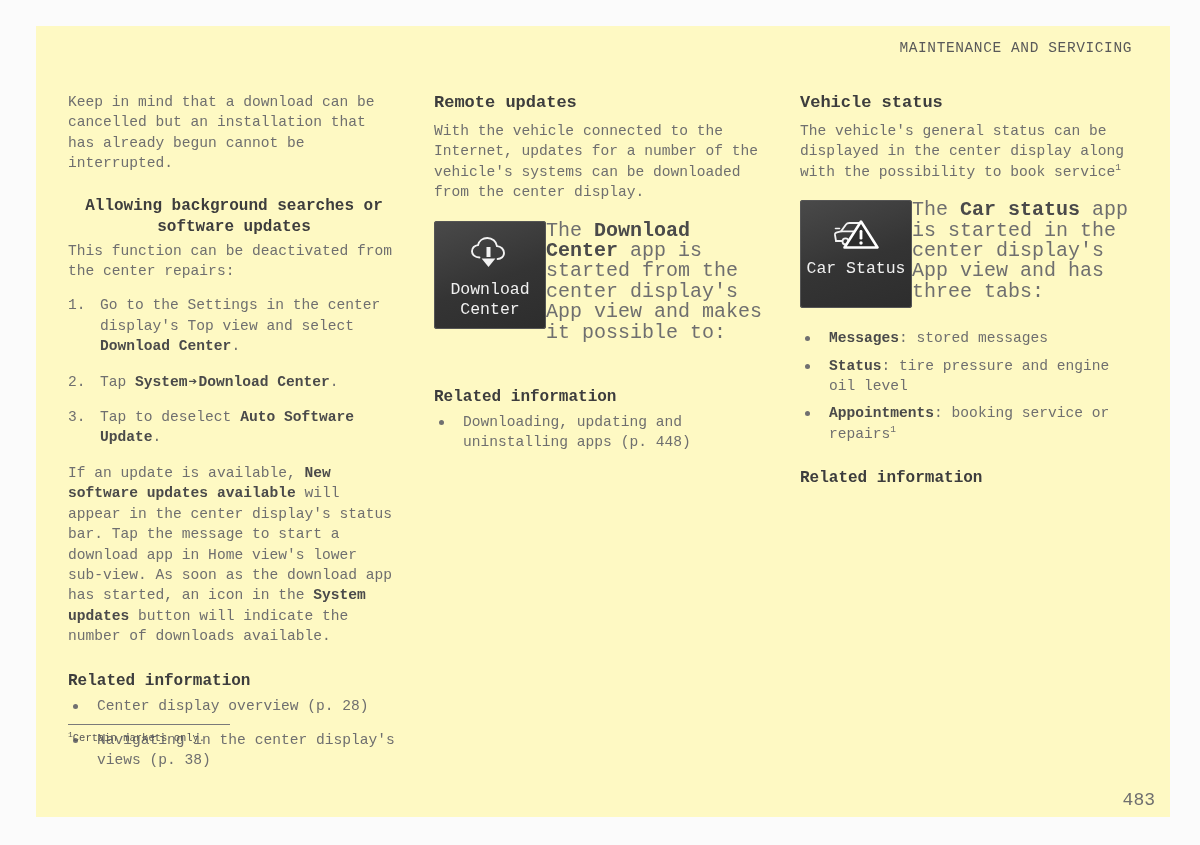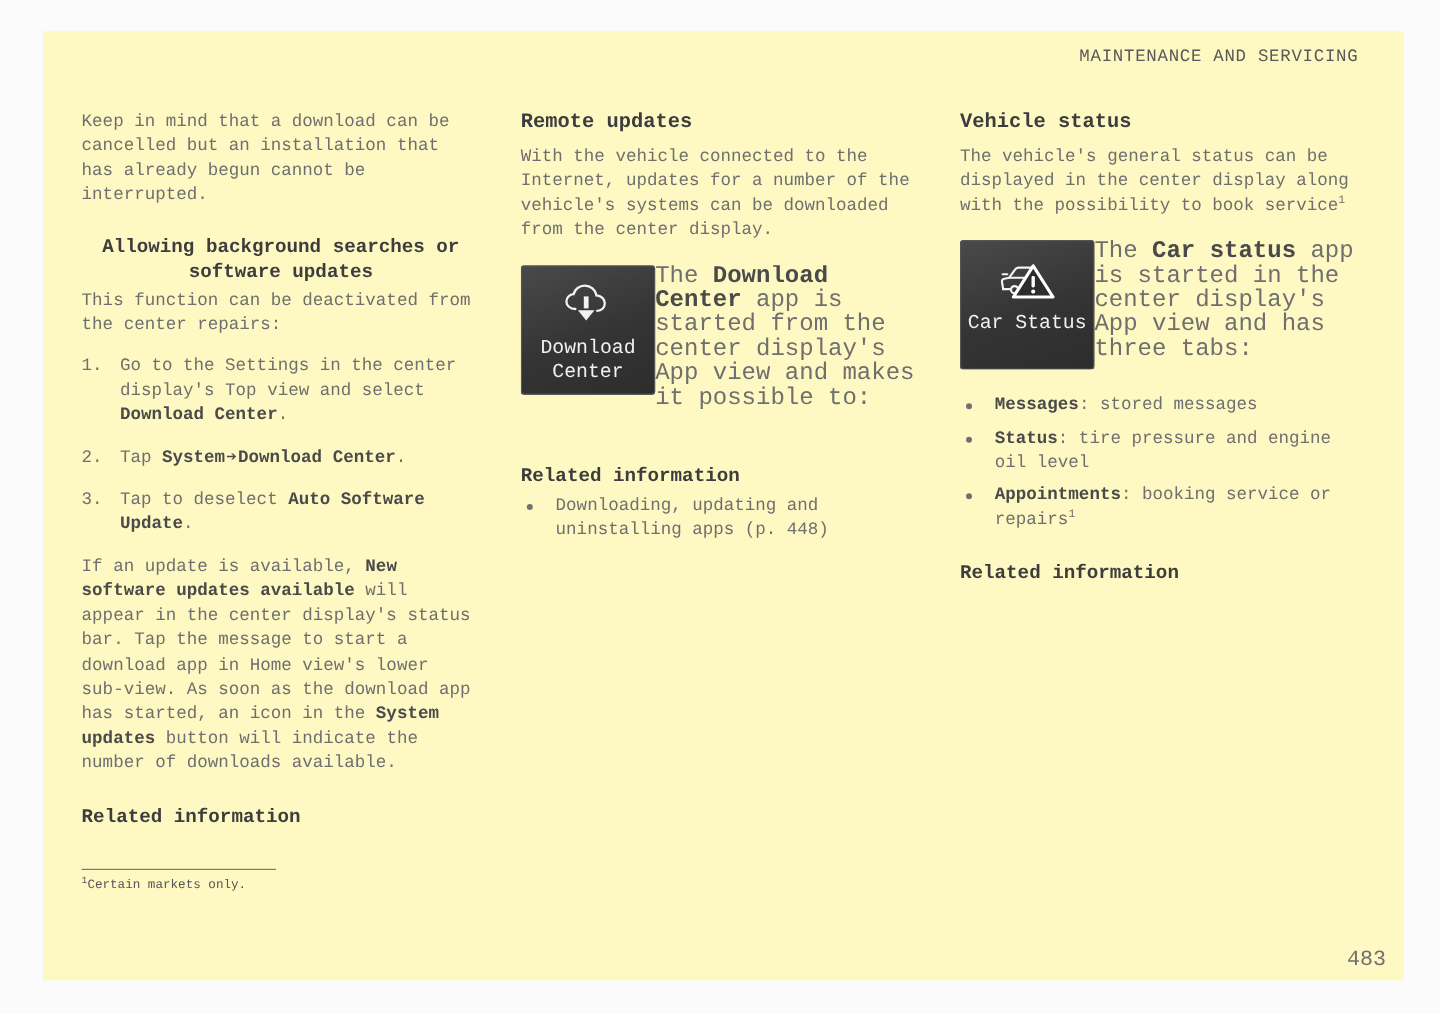--- a/index.html
+++ b/index.html
@@ -254,20 +254,24 @@
           <span class="num">2.</span><span>Tap </span><b>System</b><span class="arrow-glyph">➔</span><b>Download Center</b><span>.</span>
         </li>
         <li>
           <span class="num">3.</span><span>Tap to deselect </span><b>Auto Software Update</b><span>.</span>
         </li>
       </ol>
 
       <p class="body-text"><span>If an update is available, </span><b>New software updates available</b><span> will appear in the center display's status bar. Tap the message to start a download app in Home view's lower sub-view. As soon as the download app has started, an icon in the </span><b>System updates</b><span> button will indicate the number of downloads available.</span></p>
 
       <h3 class="related-title">Related information</h3>
+      <ul class="bullets wide2">
+        <li><span>Center display overview (p. 28)</span></li>
+        <li><span>Navigating in the center display's views (p. 38)</span></li>
+      </ul>
     </div>
 
     <div class="col col-2">
 
       <h2 class="section-title">Remote updates</h2>
       <p class="body-text">With the vehicle connected to the Internet, updates for a number of the vehicle's systems can be downloaded from the center display.</p>
 
       <div class="tile-block">
         <div class="app-tile">
           <div class="glyph">

